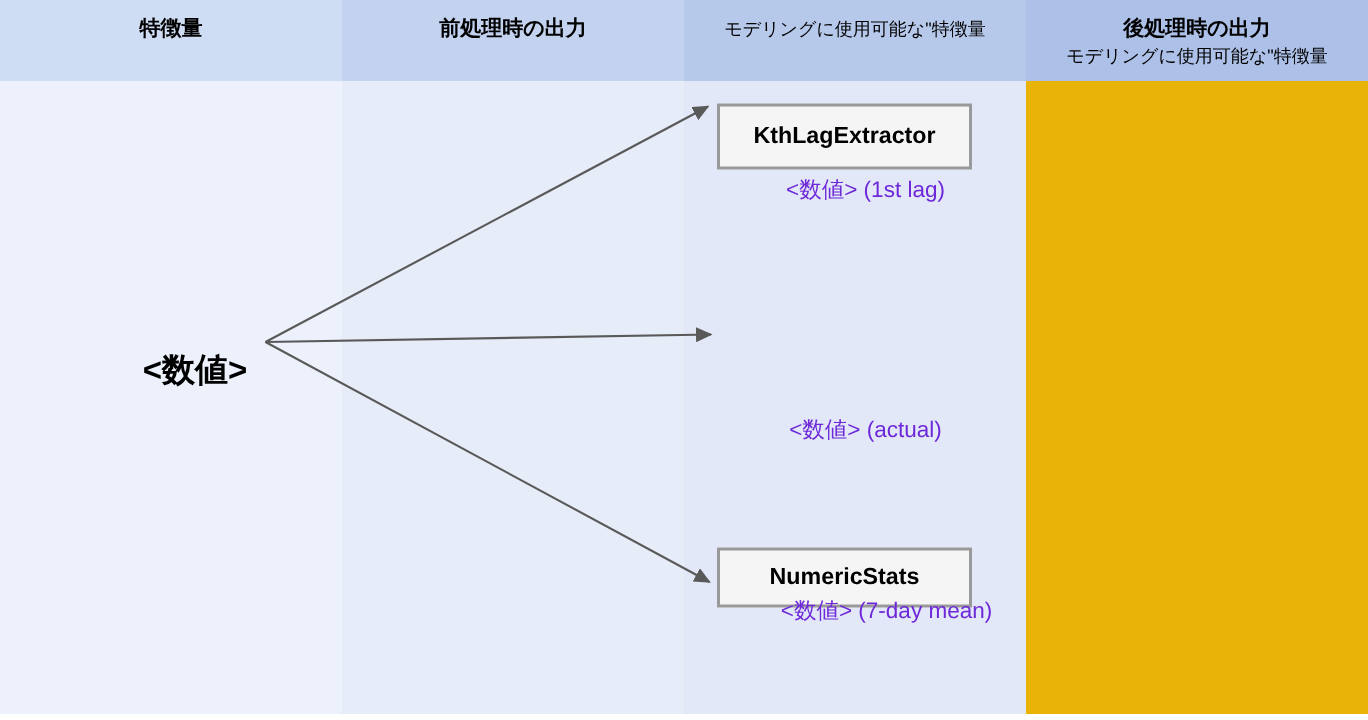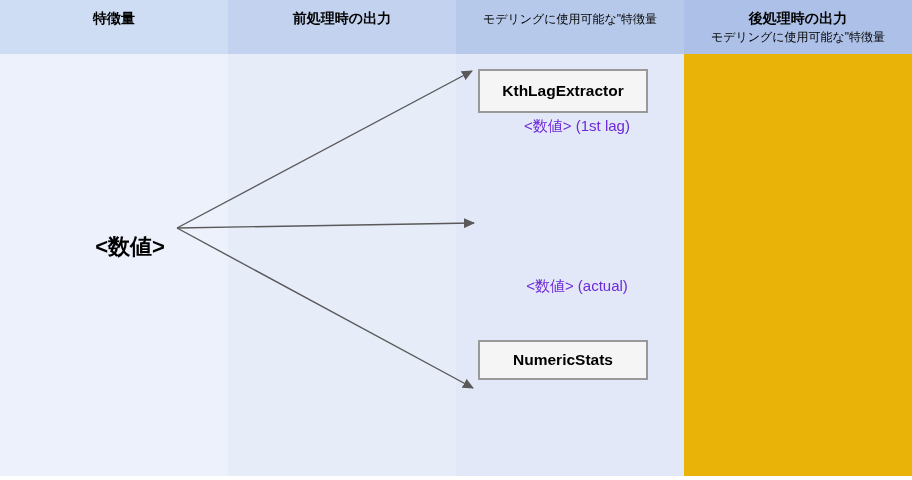--- a/index.html
+++ b/index.html
@@ -63,21 +63,21 @@
     border: 2px solid #a16207;
     background: #f5f5f5;
     font-size: 15.5px;
     font-weight: bold;
     color: #000000;
     box-sizing: border-box;
     white-space: nowrap;
   }
   .box-1 { left: 478px; top: 69px;  height: 44px; }
   .box-2 { left: 478px; top: 202px; height: 43px; }
-  .box-3 { left: 478px; top: 340px; height: 40px; }
+  .box-3 { left: 478px; top: 365px; height: 40px; }
   .out-label {
     position: absolute;
     transform: translateX(-50%);
     font-size: 15px;
     color: #6d28d9;
     white-space: nowrap;
   }
   .out-1 { left: 577px; top: 117px; }
   .out-2 { left: 577px; top: 250px; margin-top: 27px; }
   .out-3 { left: 591px; top: 398px; }
@@ -128,14 +128,15 @@
 
   <div class="proc-box box-1" style="background-color: rgb(245, 245, 245); border-color: rgb(153, 153, 153);">
     <span>KthLagExtractor</span>
   </div>
   <div class="proc-box box-3" style="background-color: rgb(245, 245, 245); border-color: rgb(153, 153, 153);">
     <span>NumericStats</span>
   </div>
 
   <div class="out-label out-1">&lt;数値&gt; (1st lag)</div>
   <div class="out-label out-2">&lt;数値&gt; (actual)</div>
+  <div class="out-label out-3">&lt;数値&gt; (7-day mean)</div>
 
 </div>
 
 </body></html>

